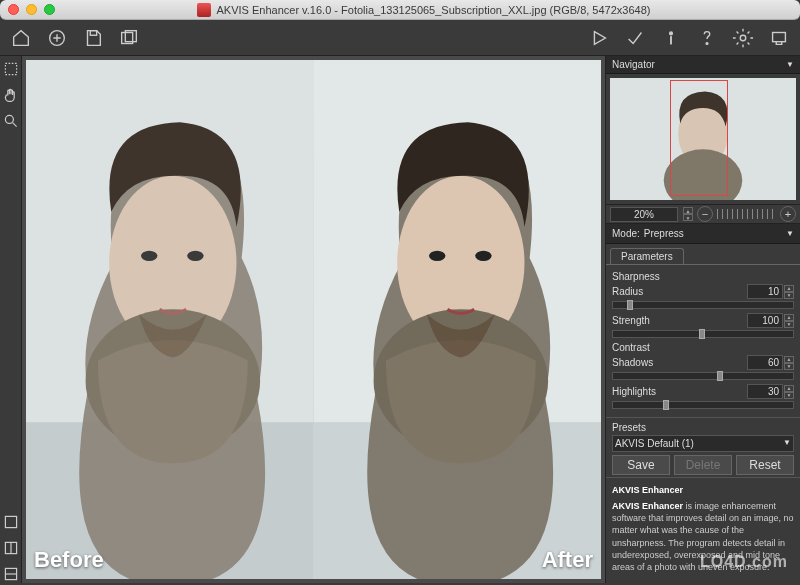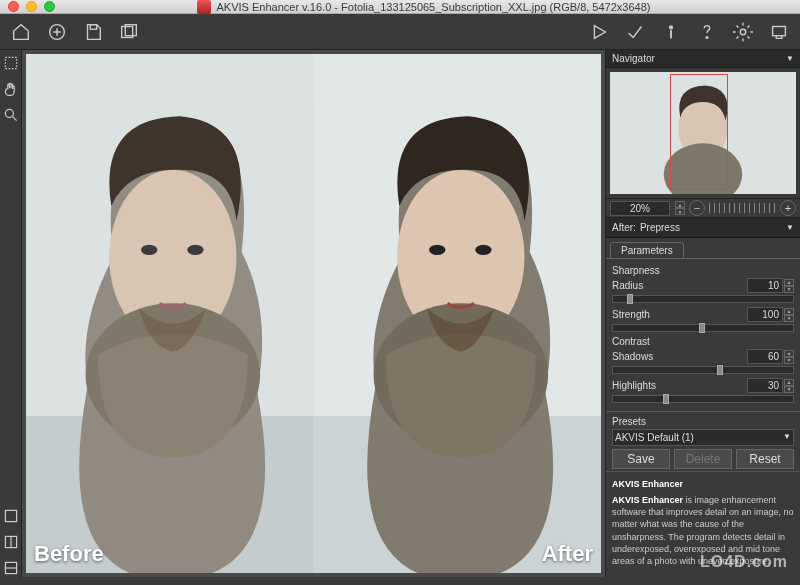--- a/index.html
+++ b/index.html
@@ -1,19 +1,19 @@
 <!DOCTYPE html>
 <html><head>
 <meta charset="utf-8">
 <style>
 * { margin: 0; padding: 0; box-sizing: border-box; font-family: "Lucida Grande", Arial, sans-serif; }
 body { width: 800px; height: 585px; background: #3a3a3a; overflow: hidden; position: relative; }
 
 
-.title-bar { height: 14px; background: linear-gradient(#e8e8e8,#d0d0d0); display:flex; align-items:center; padding:0 8px; border-bottom:1px solid #aaa; }
+.title-bar { height: 20px; background: linear-gradient(#e8e8e8,#d0d0d0); display:flex; align-items:center; padding:0 8px; border-bottom:1px solid #aaa;border-radius:6px; }
 .traffic { display:flex; gap:7px; }
 .dot { width:11px; height:11px; border-radius:50%; }
 .dot.r { background:#ff5f57; border:1px solid #e33e32;} .dot.y{background:#febc2e;border:1px solid #e1a116;} .dot.g{background:#28c840;border:1px solid #17a82d;}
 .title-center { flex:1; display:flex; justify-content:center; align-items:center; gap:6px; font-size:11px; color:#3a3a3a; }
 .app-icon { width:14px; height:14px; background:linear-gradient(#e55,#a22); border-radius:2px; }
 
 
 .toolbar { height:36px; background:#3a3a3a; display:flex; align-items:center; padding:0 10px; border-bottom:1px solid #222;}
 .toolbar-left { display:flex; gap:14px; align-items:center;}
 .toolbar-right { margin-left:auto; display:flex; gap:14px; align-items:center;}
@@ -42,21 +42,21 @@
 .panel { width:195px; background:#3a3a3a; display:flex; flex-direction:column; font-size:10px; color:#ddd; border-left:1px solid #222;}
 .panel-header { height:18px; background:#2a2a2a; display:flex; align-items:center; padding:0 6px; font-size:10px; border-bottom:1px solid #1a1a1a;}
 .panel-header .arrow { margin-left:auto; font-size:8px;}
 
 .navigator { padding:4px; }
 .nav-thumb { width:100%; height:122px; background:linear-gradient(#dde3e3,#c8cfcf); position:relative; }
 .nav-rect { position:absolute; border:1px solid #d44; }
 .nav-thumb svg { width:100%; height:100%;}
 
 .zoom-row { display:flex; align-items:center; gap:4px; padding:2px 4px; border-top:1px solid #222; border-bottom:1px solid #222; height:20px;}
-.zoom-val { width:60px; text-align:center; background:#2a2a2a; border:1px solid #555; font-size:10px; color:#ddd; padding:1px;}
+.zoom-val { width:68px; text-align:center; background:#2a2a2a; border:1px solid #555; font-size:10px; color:#ddd; padding:1px;}
 .zoom-btn { width:16px;height:16px; border:1px solid #666; border-radius:50%; display:flex;align-items:center;justify-content:center; cursor:pointer; font-size:11px; color:#ccc;}
 .zoom-ticks { flex:1; height:10px; background:repeating-linear-gradient(90deg,#888 0 1px,transparent 1px 5px);}
 
 .mode-row { display:flex; align-items:center; padding:2px 6px; height:20px; background:#2a2a2a; border-bottom:1px solid #1a1a1a;}
 .mode-row .sel { flex:1; margin-left:4px;}
 
 .tab-row { height:20px; display:flex; align-items:flex-end; padding:0 4px;}
 .tab { padding:2px 10px; background:#3a3a3a; border:1px solid #666; border-bottom:none; font-size:10px; border-radius:3px 3px 0 0;}
 
 .params { padding:4px 6px; border-top:1px solid #666;}
@@ -254,21 +254,21 @@
       <div class="spinner">
           <div>▲</div>
           <div>▼</div>
         </div>
       <div class="zoom-btn">−</div>
       <div class="zoom-ticks"></div>
       <div class="zoom-btn">+</div>
     </div>
 
     <div class="mode-row">
-      <span>After:</span>
+      <span>Mode:</span>
       <span class="sel">Prepress</span>
       <span style="font-size:8px">▼</span>
     </div>
 
     <div class="tab-row">
       <div class="tab">Parameters</div>
     </div>
 
     <div class="params">
       <div class="group-label">Sharpness</div>

